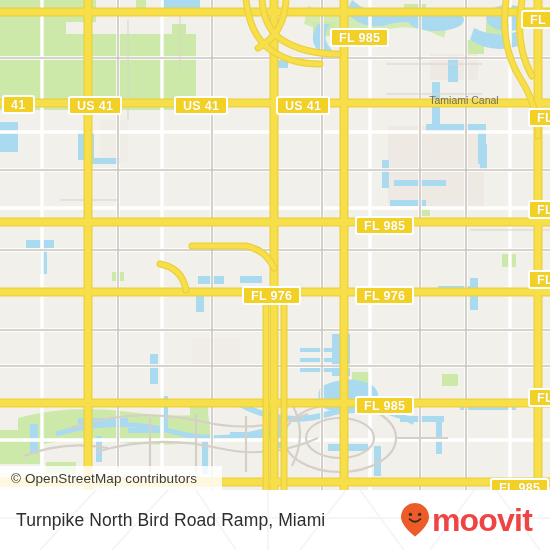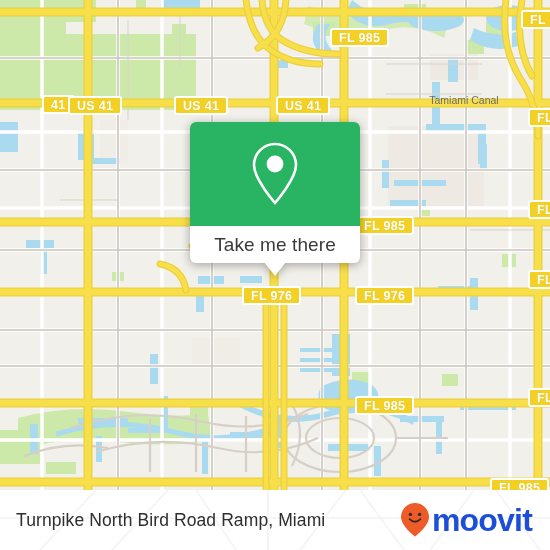--- a/index.html
+++ b/index.html
@@ -79,21 +79,21 @@
     position:absolute; left:16px; top:0; height:60px;
     display:flex; align-items:center;
     font-size:17.5px; color:#2e2e2e;
     letter-spacing:.1px; white-space:nowrap;
   }
   .brand {
     position:absolute; right:18px; top:0; height:60px;
     display:flex; align-items:center; gap:2px;
   }
   .brand-word {
-    font-size:32px; font-weight:bold; color:#1d4ed8;
+    font-size:32px; font-weight:bold; color:#ef4444;
     letter-spacing:-0.8px; line-height:1;
   }
 </style>
 </head>
 <body>
 
 <div id="app">
 
   <div class="map">
     <svg width="550" height="490" viewBox="0 0 550 490">
@@ -303,21 +303,21 @@
       </g>
       <g class="mj" stroke-width="4.4">
         <path d="M266 292 V490"></path>
           <path d="M284 292 V490"></path>
       </g>
 
       <text x="464" y="104" font-family="Liberation Sans, sans-serif" font-size="10.5" fill="#6d6d6d" text-anchor="middle">Tamiami Canal</text>
     </svg>
 
     <div id="shield-layer">
-        <div style="position: absolute; left: 2px; top: 95px; height: 19px; padding: 0px 7px; display: flex; align-items: center; justify-content: center; background: rgb(242, 208, 36); border: 2px solid rgb(255, 255, 255); border-radius: 3px; font-size: 12.5px; font-weight: bold; color: rgb(255, 255, 255); letter-spacing: 0.3px; white-space: nowrap; text-shadow: rgba(0, 0, 0, 0.12) 0px 0px 1px; margin-left: 40px;">
+        <div style="position: absolute; left: 2px; top: 95px; height: 19px; padding: 0px 7px; display: flex; align-items: center; justify-content: center; background: rgb(242, 208, 36); border: 2px solid rgb(255, 255, 255); border-radius: 3px; font-size: 12.5px; font-weight: bold; color: rgb(255, 255, 255); letter-spacing: 0.3px; white-space: nowrap; text-shadow: rgba(0, 0, 0, 0.12) 0px 0px 1px;">
           <span>41</span>
         </div>
         <div style="position: absolute; left: 68px; top: 96px; height: 19px; padding: 0px 7px; display: flex; align-items: center; justify-content: center; background: rgb(242, 208, 36); border: 2px solid rgb(255, 255, 255); border-radius: 3px; font-size: 12.5px; font-weight: bold; color: rgb(255, 255, 255); letter-spacing: 0.3px; white-space: nowrap; text-shadow: rgba(0, 0, 0, 0.12) 0px 0px 1px;">
           <span>US 41</span>
         </div>
         <div style="position: absolute; left: 174px; top: 96px; height: 19px; padding: 0px 7px; display: flex; align-items: center; justify-content: center; background: rgb(242, 208, 36); border: 2px solid rgb(255, 255, 255); border-radius: 3px; font-size: 12.5px; font-weight: bold; color: rgb(255, 255, 255); letter-spacing: 0.3px; white-space: nowrap; text-shadow: rgba(0, 0, 0, 0.12) 0px 0px 1px;">
           <span>US 41</span>
         </div>
         <div style="position: absolute; left: 276px; top: 96px; height: 19px; padding: 0px 7px; display: flex; align-items: center; justify-content: center; background: rgb(242, 208, 36); border: 2px solid rgb(255, 255, 255); border-radius: 3px; font-size: 12.5px; font-weight: bold; color: rgb(255, 255, 255); letter-spacing: 0.3px; white-space: nowrap; text-shadow: rgba(0, 0, 0, 0.12) 0px 0px 1px;">
           <span>US 41</span>
@@ -350,36 +350,25 @@
           <span>FL 985</span>
         </div>
         <div style="position: absolute; left: 528px; top: 388px; height: 19px; padding: 0px 7px; display: flex; align-items: center; justify-content: center; background: rgb(242, 208, 36); border: 2px solid rgb(255, 255, 255); border-radius: 3px; font-size: 12.5px; font-weight: bold; color: rgb(255, 255, 255); letter-spacing: 0.3px; white-space: nowrap; text-shadow: rgba(0, 0, 0, 0.12) 0px 0px 1px;">
           <span>FL</span>
         </div>
         <div style="position: absolute; left: 490px; top: 478px; height: 19px; padding: 0px 7px; display: flex; align-items: center; justify-content: center; background: rgb(242, 208, 36); border: 2px solid rgb(255, 255, 255); border-radius: 3px; font-size: 12.5px; font-weight: bold; color: rgb(255, 255, 255); letter-spacing: 0.3px; white-space: nowrap; text-shadow: rgba(0, 0, 0, 0.12) 0px 0px 1px;">
           <span>FL 985</span>
         </div>
       </div>
 
+    <div class="attrib">
+      <span>© OpenStreetMap contributors</span>
+    </div>
   </div>
 
-  <div class="callout">
-    <div class="callout-body">
-      <div class="callout-head">
-        <svg width="52" height="66" viewBox="0 0 52 66">
-          <path d="M26 3 C14.4 3 5 12.4 5 24 C5 38 26 62 26 62 C26 62 47 38 47 24 C47 12.4 37.6 3 26 3 Z" fill="none" stroke="#ffffff" stroke-width="2.6"></path>
-          <circle cx="26" cy="23" r="8.4" fill="#ffffff"></circle>
-        </svg>
-      </div>
-      <div class="callout-foot">
-        <span>Take me there</span>
-      </div>
-    </div>
-    <div class="callout-tail"></div>
-  </div>
 
   <div class="footer">
     <svg class="footer-lines" width="550" height="60" viewBox="0 0 550 60">
       <g stroke="#ededed" fill="none" stroke-width="2">
         <path d="M40 60 L96 0"></path>
           <path d="M112 60 L168 0"></path>
         <path d="M196 0 L236 60"></path>
           <path d="M268 0 L268 60"></path>
         <path d="M300 60 L346 0"></path>
           <path d="M360 0 L404 60"></path>

